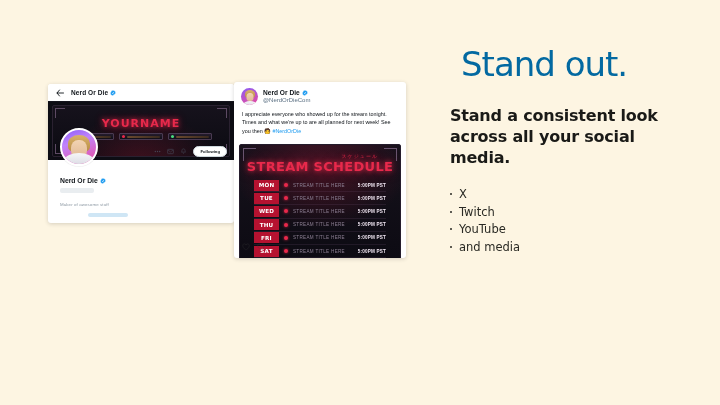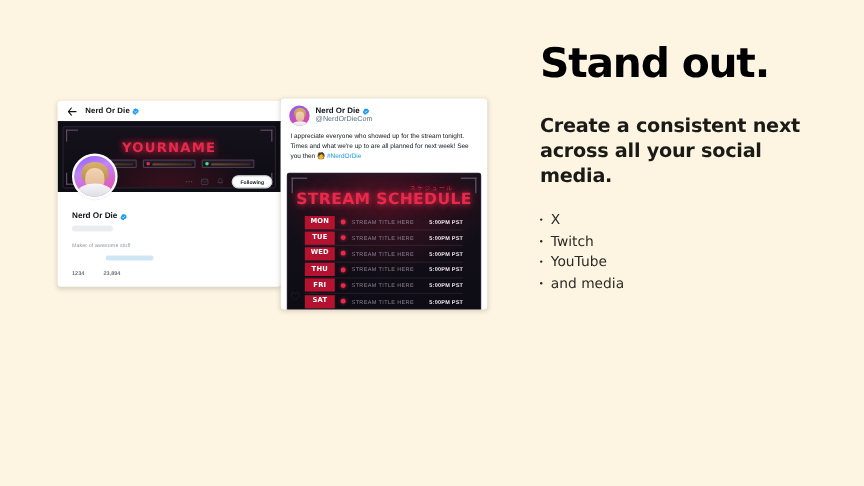--- a/index.html
+++ b/index.html
@@ -6,21 +6,21 @@
   body{
     width:720px;height:405px;overflow:hidden;
     background:#fdf5e2;
     font-family:"Liberation Sans", sans-serif;
     position:relative;
   }
   .stage{position:absolute;inset:0;}
 
   
   .x-card{
-    position:absolute;left:48px;top:84px;width:186px;height:155px;
+    position:absolute;left:48px;top:84px;width:186px;height:139px;
     background:#ffffff;border-radius:3px;
     box-shadow:0 1px 4px rgba(0,0,0,.16);
     overflow:hidden;
   }
   .x-topbar{
     height:17px;display:flex;align-items:center;gap:7px;padding:0 8px;
     background:#fff;
   }
   .x-back{width:8px;height:8px;position:relative;flex:none;}
   .x-back svg{display:block;}
@@ -201,22 +201,22 @@
   }
   .post-actions{
     position:absolute;left:8px;bottom:7px;display:flex;gap:7px;align-items:center;
   }
   .pa{width:8px;height:8px;opacity:.45;}
   .pa svg{display:block;}
 
   
   .right{position:absolute;left:450px;top:36px;width:240px;}
   .headline{
-    font-size:34px;font-weight:bold;color:#000000;letter-spacing:-1px;
-    line-height:1;margin:0;font-family:"DejaVu Sans", sans-serif;
+    font-size:34px;font-weight:normal;color:#0369a1;letter-spacing:-1px;
+    line-height:1;margin:11px;font-family:"DejaVu Sans", sans-serif;
   }
   .subhead{
     margin:24px 0 0 0;font-size:16px;font-weight:bold;color:#1a1a17;
     line-height:1.32;letter-spacing:-.2px;font-family:"DejaVu Sans", sans-serif;
   }
   .bullets{margin:18px 0 0 0;padding:0;list-style:none;}
   .bullets li{
     font-size:11.5px;color:#2a2a24;line-height:1.52;
     display:flex;align-items:baseline;gap:7px;
     font-family:"DejaVu Sans", sans-serif;
@@ -415,21 +415,21 @@
       <span class="pa">
         <svg viewBox="0 0 16 16" width="8" height="8">
             <path d="M8 14S1.5 10 1.5 5.8A3.3 3.3 0 0 1 8 4.3a3.3 3.3 0 0 1 6.5 1.5C14.5 10 8 14 8 14z" fill="none" stroke="#3a3a3a" stroke-width="1.3"></path>
           </svg>
       </span>
     </div>
   </div>
 
   <div class="right">
     <h1 class="headline">Stand out.</h1>
-    <p class="subhead">Create a consistent next across all your social media.</p>
+    <p class="subhead">Stand a consistent look across all your social media.</p>
     <ul class="bullets">
       <li>
         <span class="bdotm"></span>
         <span>X</span>
       </li>
       <li>
         <span class="bdotm"></span>
         <span>Twitch</span>
       </li>
       <li>

